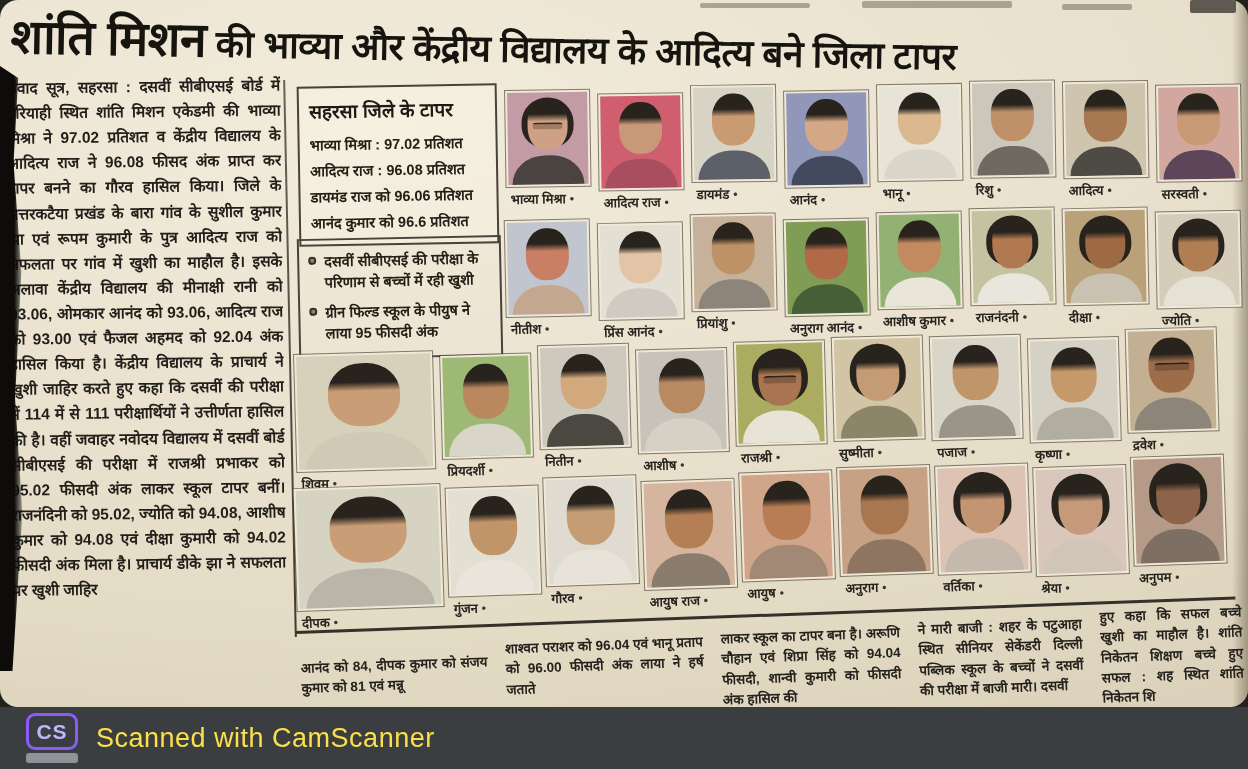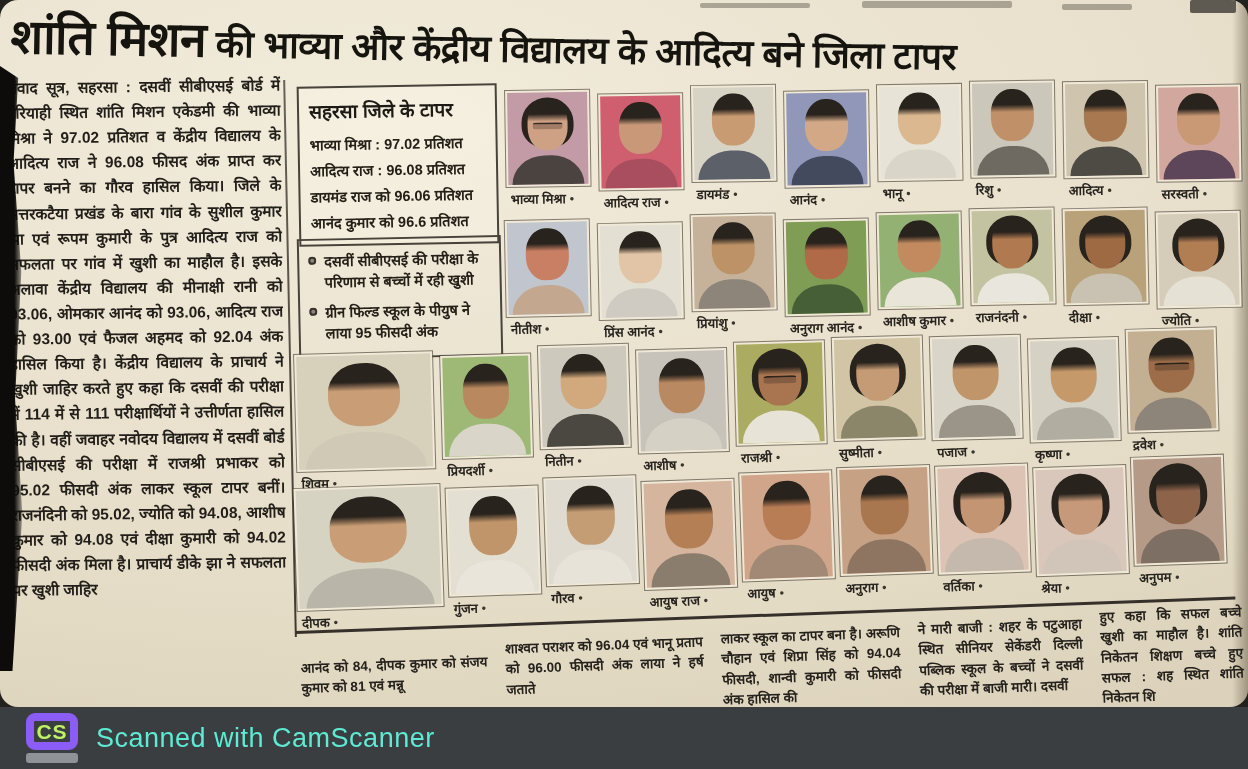--- a/index.html
+++ b/index.html
@@ -89,24 +89,24 @@
   .bcol:nth-child(1){ width:200px; padding-top:16px; }
   .bcol:nth-child(2){ width:212px; padding-top:4px; }
   .bcol:nth-child(3){ width:192px; padding-top:2px; }
   .bcol:nth-child(4){ width:176px; }
   .bcol:nth-child(5){ width:152px; margin-top:-6px; }
 
   
   .footer { position:absolute; left:0; right:0; bottom:0; height:62px; background:#3a3e41;
             display:flex; align-items:center; padding-left:26px; gap:18px; }
   .cs-logo { width:52px; flex:none; }
-  .cs-box { height:37px; border:8px solid #8b5cf6; border-radius:9px; display:flex; align-items:center;
-            justify-content:center; font-weight:800; font-size:21px; color:#bef264; letter-spacing:1px;text-align:right; }
+  .cs-box { height:37px; border:3px solid #8b5cf6; border-radius:9px; display:flex; align-items:center;
+            justify-content:center; font-weight:800; font-size:21px; color:#c4b5fd; letter-spacing:1px;text-align:right; }
   .cs-base { height:10px; background:#8f9397; border-radius:3px; margin-top:3px; }
-  .footer-text { font-size:27px; color:#5eead4; letter-spacing:.5px; }
+  .footer-text { font-size:27px; color:#fde047; letter-spacing:.5px; }
 </style>
 </head>
 <body>
 
 <div class="page">
   <div class="paper">
     <div class="frag f1"></div>
     <div class="frag f2"></div>
     <div class="frag f3"></div>
     <div class="frag f4"></div>

